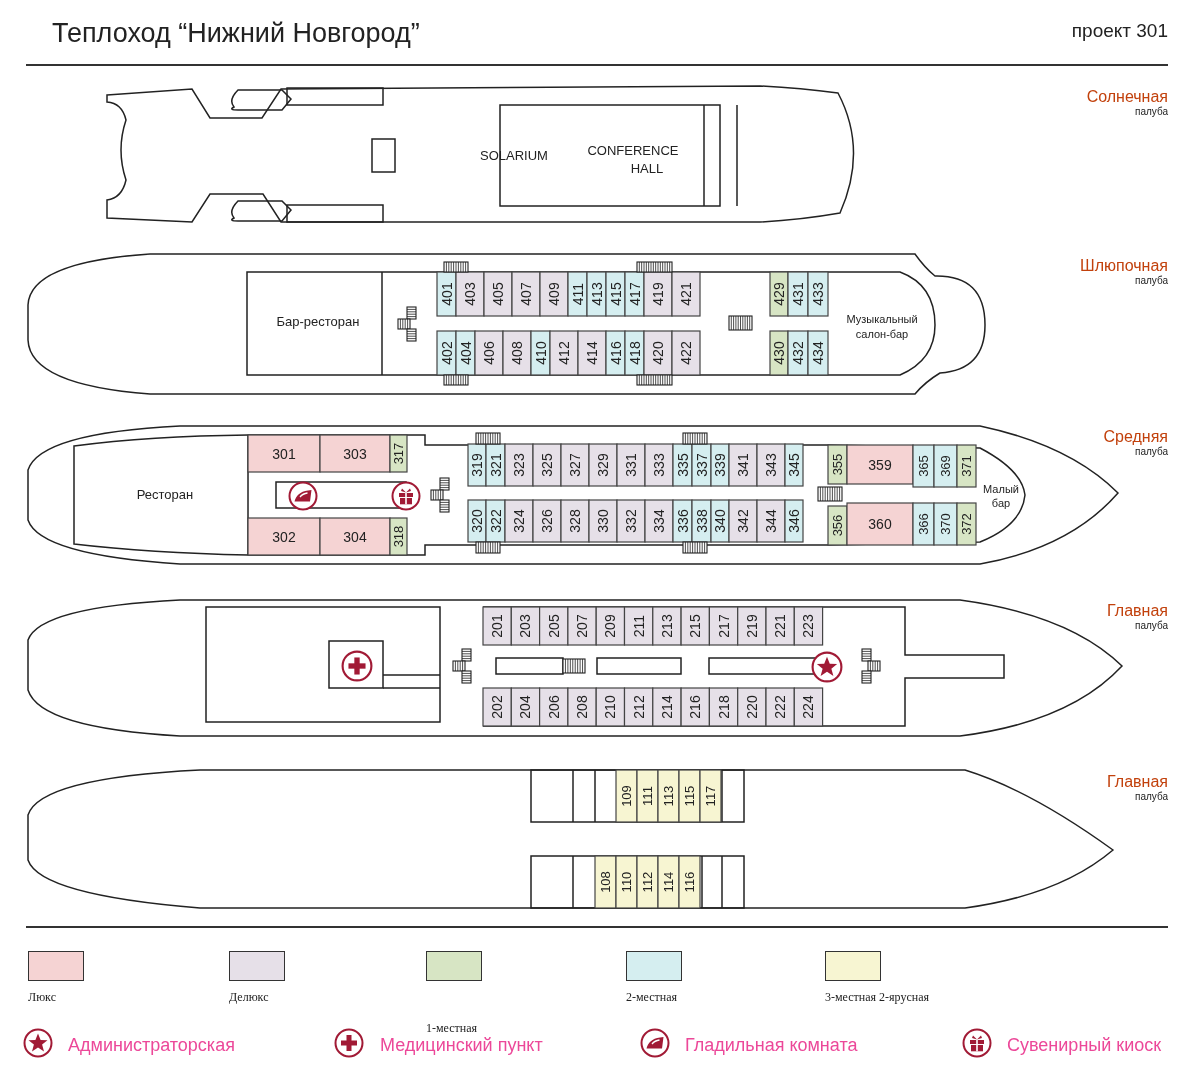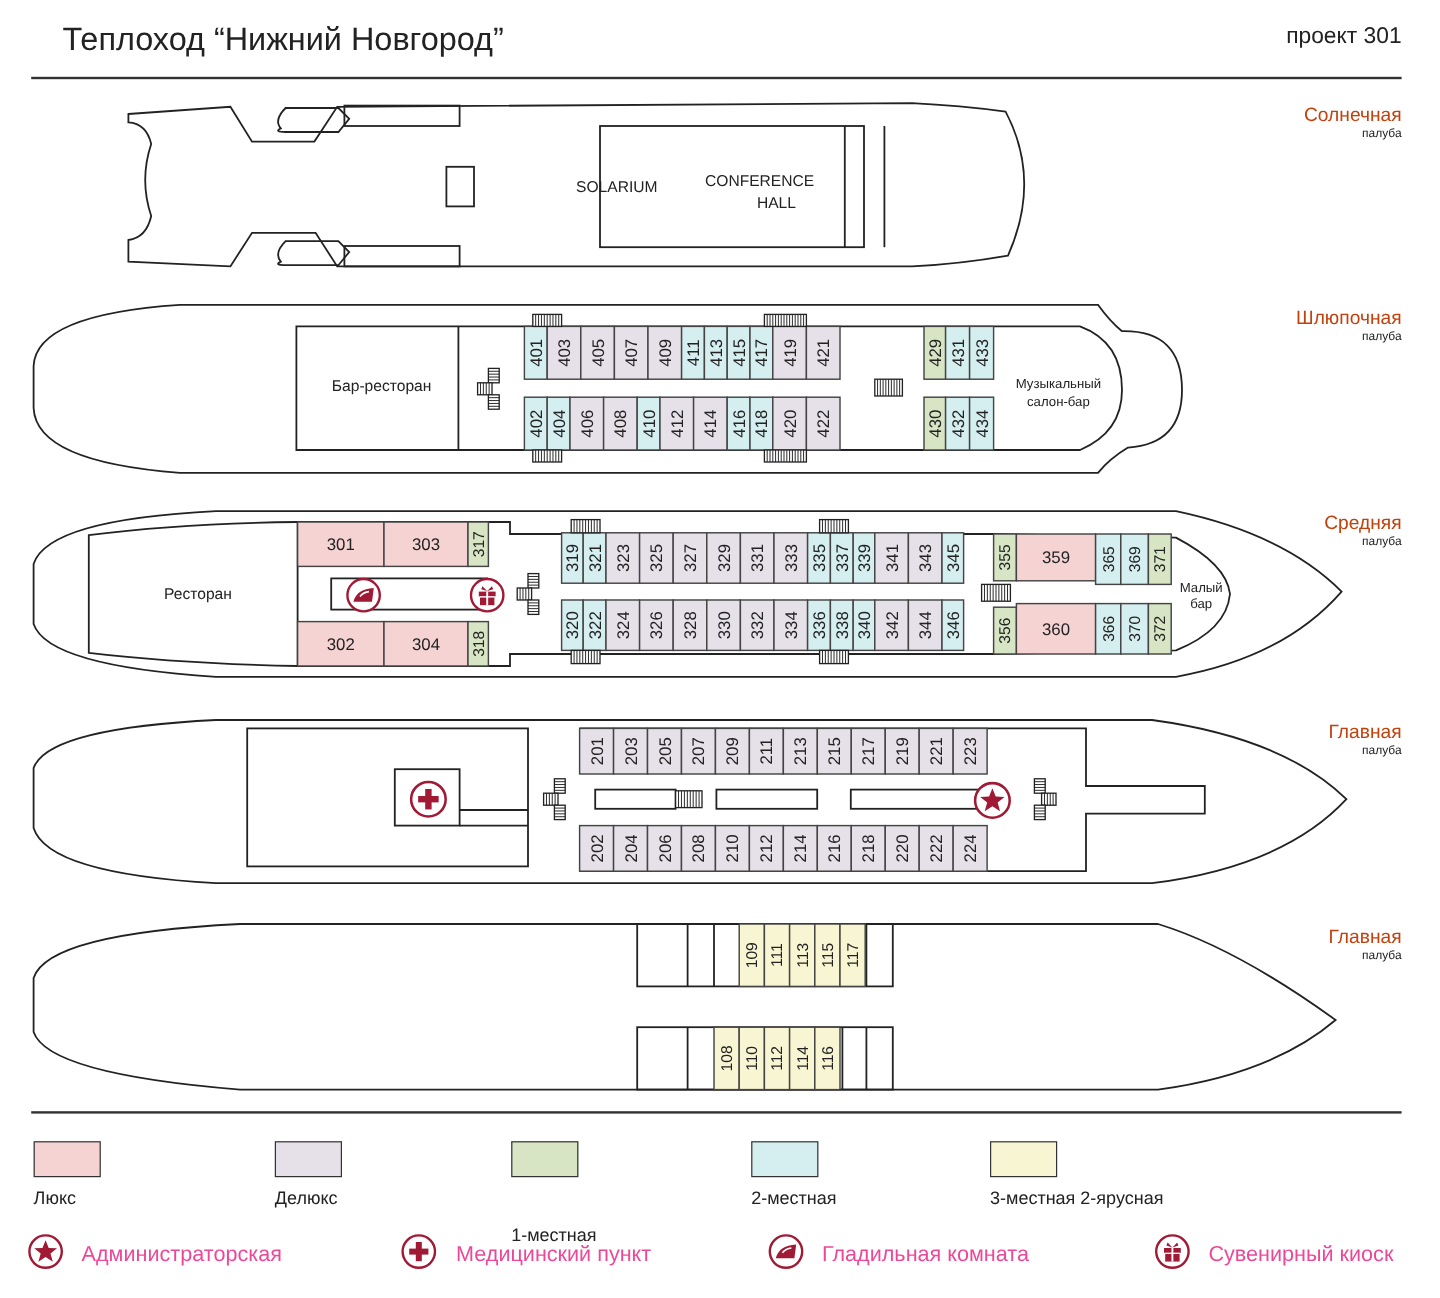--- a/index.html
+++ b/index.html
@@ -6,21 +6,21 @@
   body { width:1200px; height:1082px; position:relative; overflow:hidden; font-family:"Liberation Sans", sans-serif; color:#222; }
   .title { position:absolute; left:28px; top:18px; font-size:27px; color:#222;margin-left:24px; }
   .project { position:absolute; right:32px; top:20px; font-size:19px; color:#222;margin-left:20px; }
   .rule { position:absolute; left:26px; width:1142px; height:2px; background:#333; }
   .deck-label { position:absolute; right:32px; text-align:right; line-height:1; }
   .deck-label .dn { font-size:16px; color:#c2410c; display:block; }
   .deck-label .dp { font-size:10px; color:#222; display:block; margin-top:2px; }
   svg#plan { position:absolute; left:0; top:0; }
   svg text { font-family:"Liberation Sans", sans-serif; }
   .legend-swatch { position:absolute; width:56px; height:30px; border:1.5px solid #333; box-sizing:border-box; }
-  .legend-label { position:absolute; font-size:15px; color:#222; }
+  .legend-label { position:absolute; font-size:12px; color:#222;font-family:Liberation Serif, serif; }
   .legend-icon { position:absolute; width:30px; height:30px; }
   .legend-icon-label { position:absolute; font-size:18px; color:#ec4899; }
 </style>
 </head>
 <body>
 
 <div class="title">Теплоход “Нижний Новгород”</div>
 <div class="project">проект 301</div>
 <div class="rule" style="top:64px;"></div>
 <div class="rule" style="top:926px;"></div>

